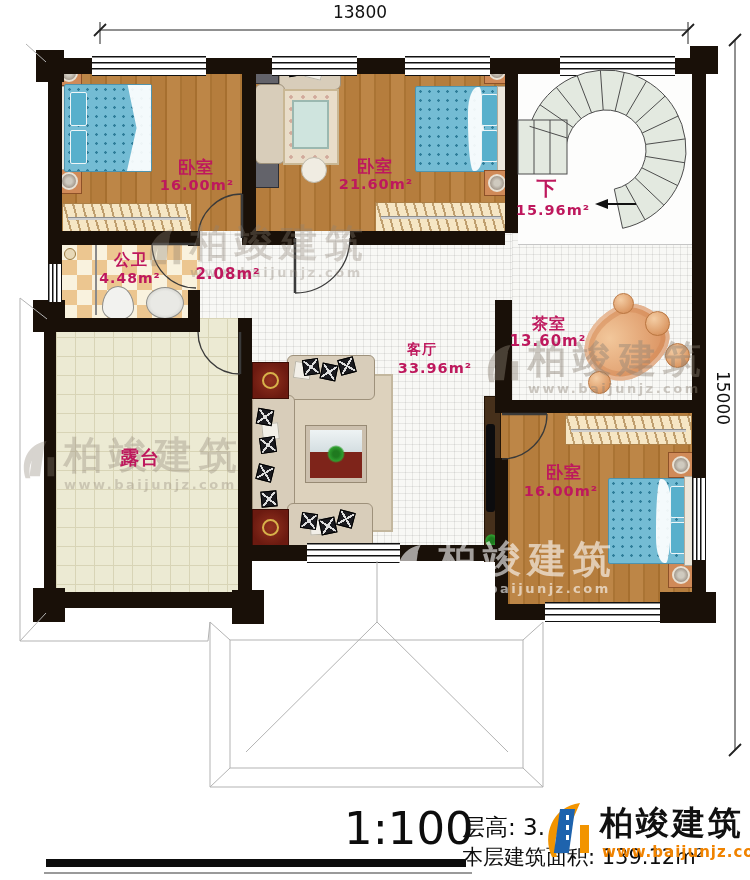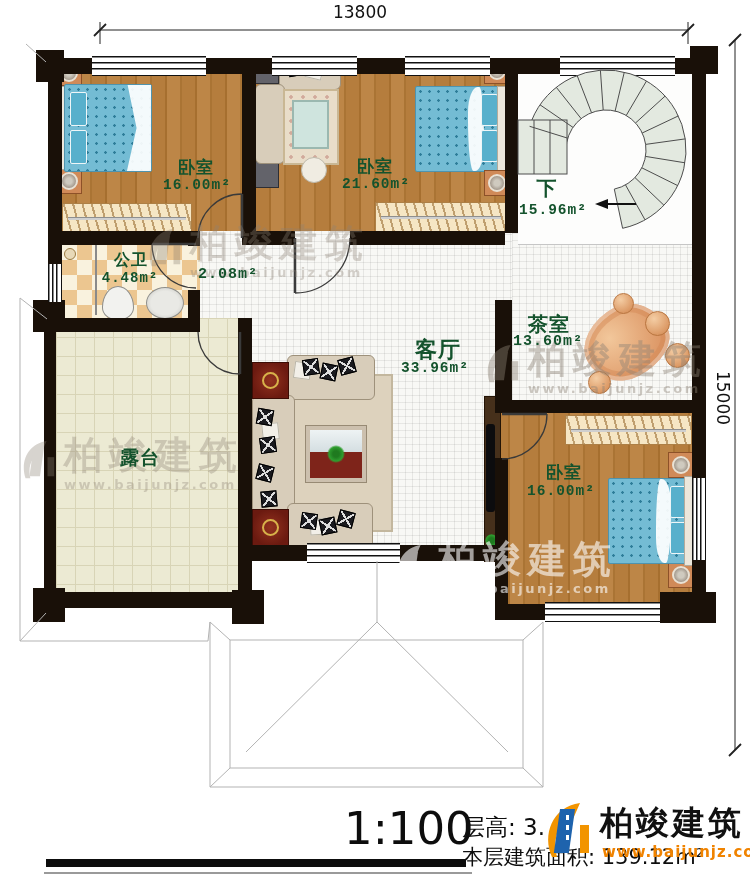--- a/index.html
+++ b/index.html
@@ -46,22 +46,22 @@
   .rug2{background:#e9ddc9;border:2px solid #c9b794;
     background-image:radial-gradient(circle,rgba(186,120,110,.5) 1.5px,transparent 2px);background-size:12px 12px;}
   .px{width:14px;height:14px;background-color:#1a1a1f;border:1px solid #000;z-index:12;
     background-image:linear-gradient(45deg,transparent 45%,#ddd 45%,#ddd 55%,transparent 55%),
                      linear-gradient(135deg,transparent 45%,#ddd 45%,#ddd 55%,transparent 55%);}
   .pw{width:15px;height:15px;background:#f2efe8;border:1px solid #b9b4a6;z-index:11;}
   .redtab{background:radial-gradient(circle at 50% 50%,#93321f 0%,#6b1a10 75%);border:1px solid #3c0d06;}
   .redtab i{position:absolute;inset:9px;border:2px solid #d8b24a;border-radius:50%;display:block;}
   .cushion{border-radius:50%;background:radial-gradient(circle at 35% 30%,#f4cda4,#dc9a66 70%,#c9834f);border:1px solid #b9753f;}
   
-  .rl{position:absolute;transform:translate(-50%,-50%);font-weight:700;color:#14532d;
-      text-align:center;white-space:nowrap;z-index:40;letter-spacing:1px;font-family:Liberation Mono, monospace;}
+  .rl{position:absolute;transform:translate(-50%,-50%);font-weight:700;color:#be185d;
+      text-align:center;white-space:nowrap;z-index:40;letter-spacing:1px;}
   
   .wm{position:absolute;display:flex;align-items:flex-start;z-index:35;color:#8d8275;opacity:.34;pointer-events:none;}
   .wm-tx{margin-left:6px;}
   .wm-n{font-size:38px;font-weight:900;letter-spacing:7px;line-height:1.05;}
   .wm-s{font-size:13px;font-weight:700;letter-spacing:2.5px;margin-top:1px;}
   .wm-ic{flex:0 0 auto;}
   
   .dim{position:absolute;font-size:17px;color:#111;z-index:45;transform:translate(-50%,-50%);white-space:nowrap;}
   
   .tb{position:absolute;color:#0d0d0d;z-index:50;white-space:nowrap;}
@@ -277,23 +277,23 @@
 
   <div class="rl" style="left:196px;top:167px;font-size:17px;">卧室</div>
   <div class="rl" style="left:197px;top:185px;font-size:14.5px;">16.00m²</div>
   <div class="rl" style="left:375px;top:166px;font-size:17px;">卧室</div>
   <div class="rl" style="left:376px;top:184px;font-size:14.5px;">21.60m²</div>
   <div class="rl" style="left:547px;top:188px;font-size:20px;">下</div>
   <div class="rl" style="left:553px;top:210px;font-size:14.5px;">15.96m²</div>
   <div class="rl" style="left:131px;top:260px;font-size:16px;">公卫</div>
   <div class="rl" style="left:130px;top:278px;font-size:14px;">4.48m²</div>
   <div class="rl" style="left:228px;top:274px;font-size:15px;">2.08m²</div>
-  <div class="rl" style="left:438px;top:350px;font-size:22px;">客厅</div>
+  <div class="rl" style="left:422px;top:350px;font-size:14px;">客厅</div>
   <div class="rl" style="left:435px;top:368px;font-size:14.5px;">33.96m²</div>
-  <div class="rl" style="left:549px;top:324px;font-size:20px;text-align:right;">茶室</div>
+  <div class="rl" style="left:549px;top:324px;font-size:16px;text-align:right;">茶室</div>
   <div class="rl" style="left:548px;top:341px;font-size:15px;">13.60m²</div>
   <div class="rl" style="left:564px;top:472px;font-size:17px;">卧室</div>
   <div class="rl" style="left:561px;top:491px;font-size:14.5px;">16.00m²</div>
   <div class="rl" style="left:140px;top:458px;font-size:19px;">露台</div>
 
   <div class="dim" style="left:360px;top:12px;">13800</div>
   <div class="dim" style="left:723px;top:398px;transform:translate(-50%,-50%) rotate(90deg);">15000</div>
 
   <div class="wm" style="left:142px;top:224px;">
     <svg class="wm-ic" width="42" height="50" viewBox="0 0 44 52" fill="currentColor">

